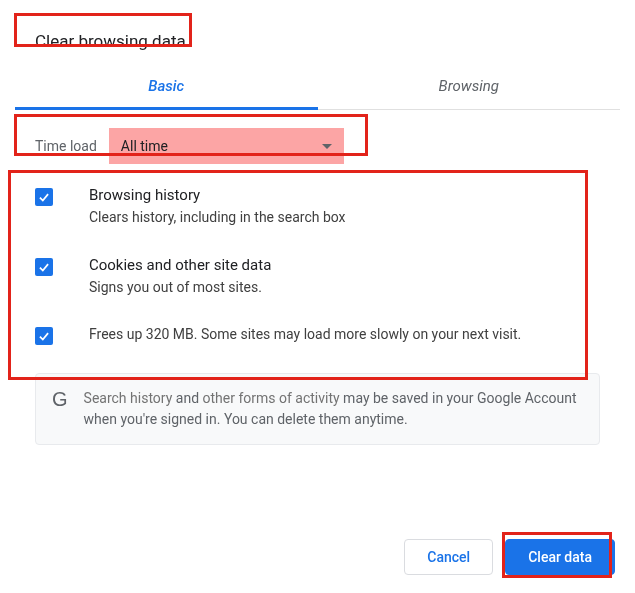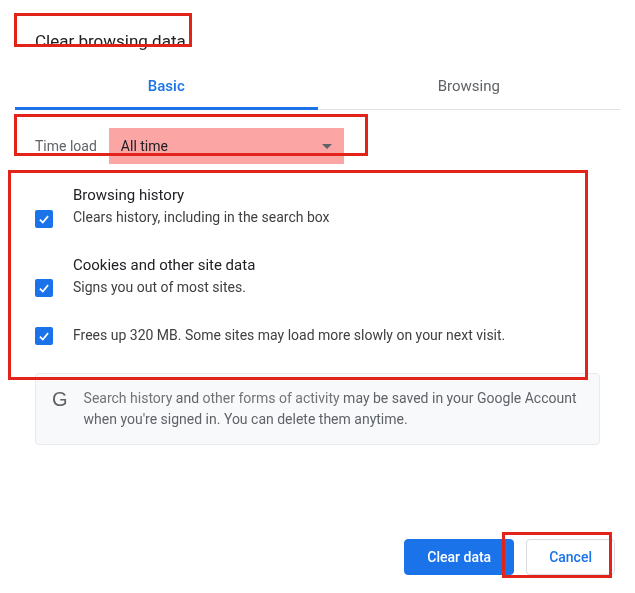--- a/index.html
+++ b/index.html
@@ -26,20 +26,21 @@
       border-bottom: 1px solid #e0e0e0;
     }
     .tab {
       flex: 1;
       text-align: center;
       padding: 14px 0;
       font-size: 15px;
       color: #5f6368;
       cursor: pointer;
       position: relative;
+      font-style: italic;
     }
     .tab.active {
       color: #1a73e8;
       font-weight: 500;
     }
     .tab.active::after {
       content: '';
       position: absolute;
       left: 0; right: 0; bottom: -1px;
       height: 3px;
@@ -70,22 +71,22 @@
     .time-select .arrow {
       border-left: 5px solid transparent;
       border-right: 5px solid transparent;
       border-top: 5px solid #5f6368;
     }
     .options {
       margin: 22px 20px 0 20px;
     }
     .option {
       display: flex;
-      align-items: flex-end;
-      gap: 20px;
+      align-items: flex-start;
+      gap: 36px;
       margin-bottom: 28px;
     }
     .checkbox {
       width: 18px;
       height: 18px;
       background: #1a73e8;
       border-radius: 2px;
       display: flex;
       align-items: center;
       justify-content: center;
@@ -227,22 +228,22 @@
   </div>
 
   <div class="info-box">
     <div class="gicon">G</div>
     <div class="info-text">
       <span class="link">Search history</span><span> and </span><span class="link">other forms of activity</span><span> may be saved in your Google Account when you're signed in. You can delete them anytime.</span>
     </div>
   </div>
 
   <div class="buttons">
+    <div class="btn btn-cancel">Cancel</div>
     <div class="btn btn-primary">Clear data</div>
-    <div class="btn btn-cancel">Cancel</div>
   </div>
 
 </div>
 
 <div class="hl" style="left:14px; top:13px; width:178px; height:34px;"></div>
 <div class="hl" style="left:14px; top:114px; width:354px; height:42px;"></div>
 <div class="hl" style="left:8px; top:170px; width:580px; height:210px;"></div>
 <div class="hl" style="left:502px; top:532px; width:110px; height:46px;"></div>
 
 </body></html>

